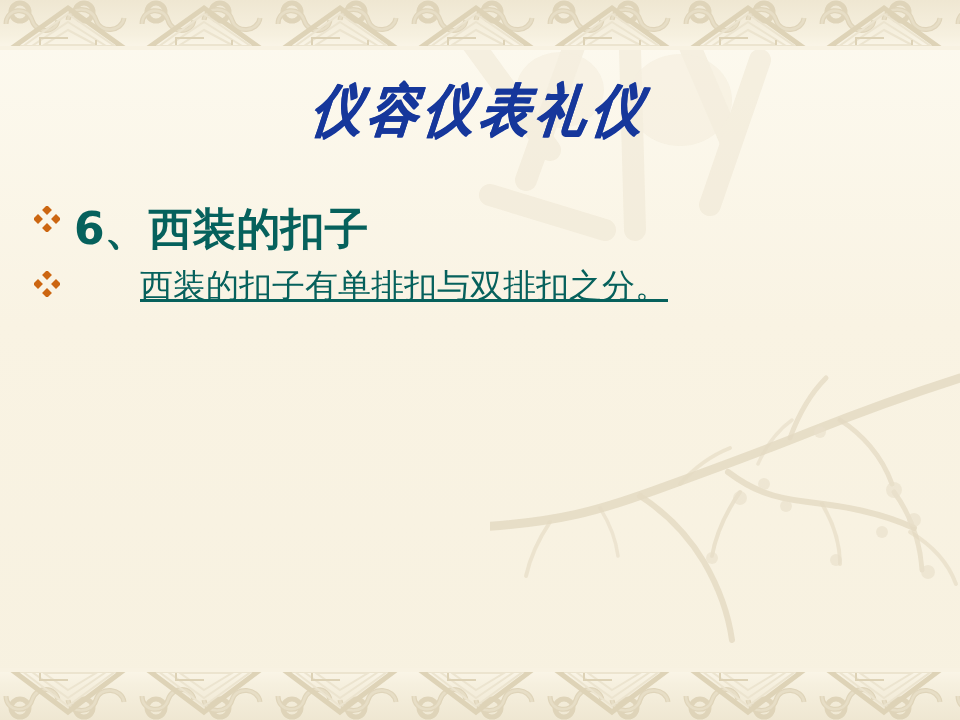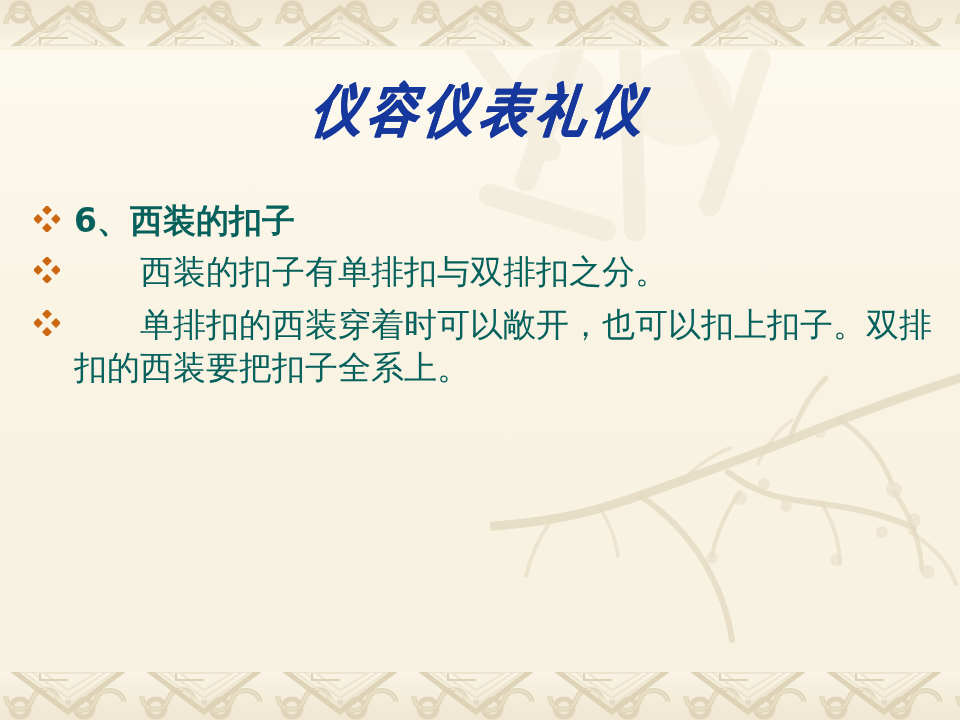--- a/index.html
+++ b/index.html
@@ -104,24 +104,25 @@
     flex: 1 1 auto;
     color: #06615c;
     font-family: "DejaVu Sans", "Liberation Sans", sans-serif;
     font-size: 33px;
     line-height: 1.30;
     letter-spacing: 0px;
     white-space: pre-wrap;
   }
   .bullet-text.first {
     font-weight: bold;
-    font-size: 33px;
+    font-size: 44px;
   }
   .bullet-text.indent {
     text-indent: 66px;
+    text-decoration: underline;
   }
   .r1 { margin-bottom: 8px; }
   .r2 { margin-bottom: 10px; }
   .r3 { margin-bottom: 12px; }
 </style>
 </head>
 <body>
 
 <div class="slide">
 
@@ -276,30 +277,17 @@
             <rect x="9.5" y="0.5" width="7" height="7" transform="rotate(45 13 4)"></rect>
             <rect x="9.5" y="18.5" width="7" height="7" transform="rotate(45 13 22)"></rect>
             <rect x="0.5" y="9.5" width="7" height="7" transform="rotate(45 4 13)"></rect>
             <rect x="18.5" y="9.5" width="7" height="7" transform="rotate(45 22 13)"></rect>
           </g>
         </svg>
       </div>
       <div class="bullet-text indent">西装的扣子有单排扣与双排扣之分。</div>
     </div>
 
-    <div class="bullet-row r3">
-      <div class="bullet-mark">
-        <svg width="26" height="26" viewBox="0 0 26 26">
-          <g fill="#cc6611">
-            <rect x="9.5" y="0.5" width="7" height="7" transform="rotate(45 13 4)"></rect>
-            <rect x="9.5" y="18.5" width="7" height="7" transform="rotate(45 13 22)"></rect>
-            <rect x="0.5" y="9.5" width="7" height="7" transform="rotate(45 4 13)"></rect>
-            <rect x="18.5" y="9.5" width="7" height="7" transform="rotate(45 22 13)"></rect>
-          </g>
-        </svg>
-      </div>
-      <div class="bullet-text indent">单排扣的西装穿着时可以敞开，也可以扣上扣子。双排扣的西装要把扣子全系上。</div>
-    </div>
 
 
   </div>
 
 </div>
 
 </body></html>

